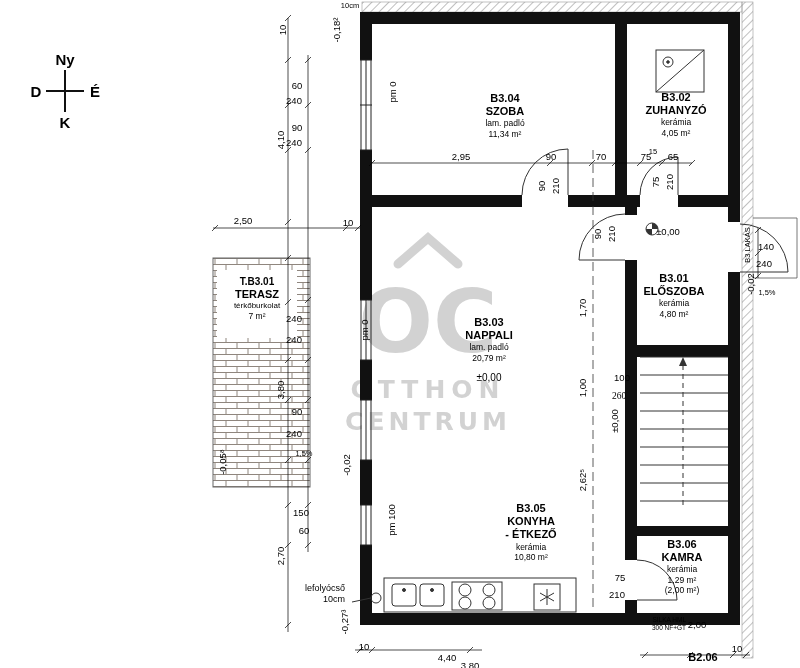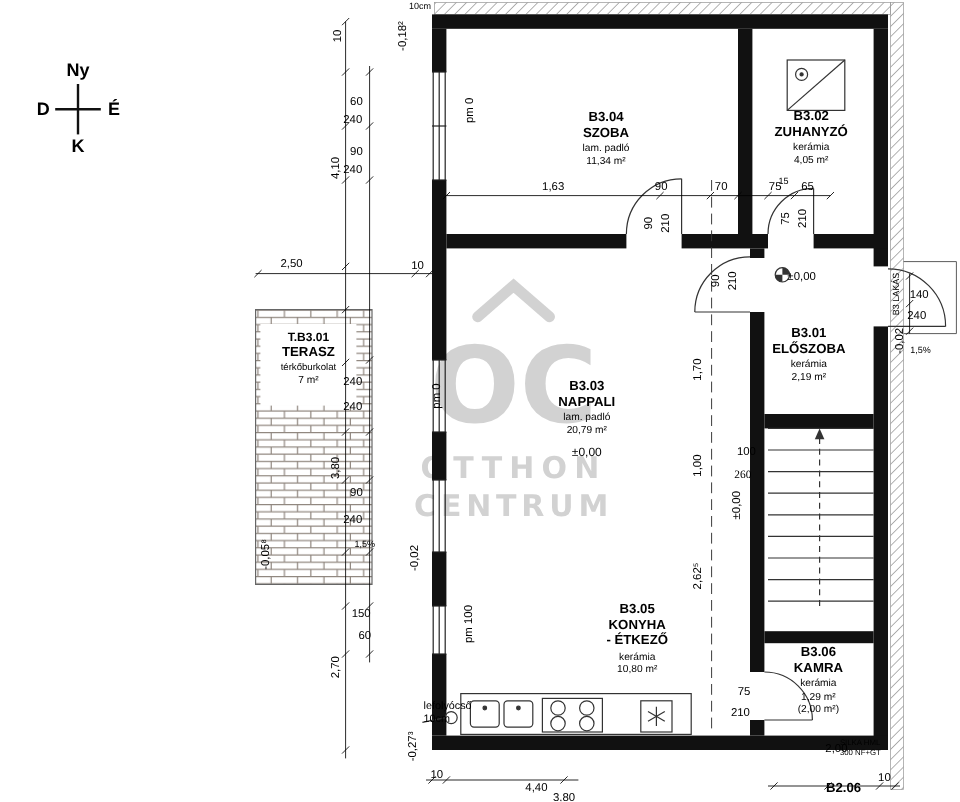--- a/index.html
+++ b/index.html
@@ -10,21 +10,21 @@
   .lbl{position:absolute;transform:translateX(-50%);text-align:center;line-height:1.2;white-space:nowrap;}
   .lbl .big{display:block;font-weight:bold;font-size:11px;}
   .lbl .small{display:block;font-size:8.5px;}
   .lbl .level{display:block;font-size:10px;margin-top:9px;}
   .dim{position:absolute;transform:translate(-50%,-50%);font-size:9.5px;white-space:nowrap;}
   .dim-small{font-size:7.5px;}
   .compass-lbl{position:absolute;transform:translate(-50%,-50%);font-weight:bold;font-size:15px;}
   .title{position:absolute;left:8px;top:630px;font-weight:bold;font-size:26px;letter-spacing:1px;}
   .garden{position:absolute;left:142px;top:340px;transform:translateX(-50%);text-align:center;
           font-weight:bold;font-size:15px;line-height:1.4;}
-  .note{position:absolute;transform:translateX(-50%);text-align:left;line-height:1.25;margin-left:48px;}
+  .note{position:absolute;transform:translateX(-50%);text-align:right;line-height:1.25;}
 </style>
 </head>
 <body>
 
 <div class="canvas">
 
   <svg width="800" height="668" viewBox="0 0 800 668">
     <defs>
       <pattern id="hatch" width="6" height="6" patternUnits="userSpaceOnUse" patternTransform="rotate(45)">
         <line x1="0" y1="0" x2="0" y2="6" stroke="#8a8a8a" stroke-width="1.1"></line>
@@ -213,21 +213,21 @@
     <span class="big">B3.02</span>
     <span class="big">ZUHANYZÓ</span>
     <span class="small">kerámia</span>
     <span class="small">4,05 m²</span>
   </div>
 
   <div class="lbl" style="left:674px;top:272px">
     <span class="big">B3.01</span>
     <span class="big">ELŐSZOBA</span>
     <span class="small">kerámia</span>
-    <span class="small">2,19 m²</span>
+    <span class="small">4,80 m²</span>
   </div>
 
   <div class="lbl" style="left:489px;top:316px">
     <span class="big">B3.03</span>
     <span class="big">NAPPALI</span>
     <span class="small">lam. padló</span>
     <span class="small">20,79 m²</span>
     <span class="level">±0,00</span>
   </div>
 
@@ -263,21 +263,21 @@
 
 
   <div id="dim-layer">
       <div class="dim dim-small" style="left: 350px; top: 5px; transform: translate(-50%, -50%);">10cm</div>
       <div class="dim" style="left: 297px; top: 85px; transform: translate(-50%, -50%);">60</div>
       <div class="dim" style="left: 294px; top: 100px; transform: translate(-50%, -50%);">240</div>
       <div class="dim" style="left: 297px; top: 127px; transform: translate(-50%, -50%);">90</div>
       <div class="dim" style="left: 294px; top: 142px; transform: translate(-50%, -50%);">240</div>
       <div class="dim" style="left: 243px; top: 220px; transform: translate(-50%, -50%);">2,50</div>
       <div class="dim" style="left: 348px; top: 222px; transform: translate(-50%, -50%);">10</div>
-      <div class="dim" style="left: 461px; top: 156px; transform: translate(-50%, -50%);">1,63</div>
+      <div class="dim" style="left: 461px; top: 156px; transform: translate(-50%, -50%);">2,95</div>
       <div class="dim" style="left: 551px; top: 156px; transform: translate(-50%, -50%);">90</div>
       <div class="dim" style="left: 601px; top: 156px; transform: translate(-50%, -50%);">70</div>
       <div class="dim dim-small" style="left: 623px; top: 151px; transform: translate(-50%, -50%); margin-left: 30px;">15</div>
       <div class="dim" style="left: 646px; top: 156px; transform: translate(-50%, -50%);">75</div>
       <div class="dim" style="left: 673px; top: 156px; transform: translate(-50%, -50%); text-align: right;">65</div>
       <div class="dim" style="left: 668px; top: 231px; transform: translate(-50%, -50%);">±0,00</div>
       <div class="dim" style="left: 766px; top: 246px; transform: translate(-50%, -50%);">140</div>
       <div class="dim" style="left: 764px; top: 263px; transform: translate(-50%, -50%);">240</div>
       <div class="dim dim-small" style="left: 767px; top: 292px; transform: translate(-50%, -50%);">1,5%</div>
       <div class="dim" style="left: 294px; top: 318px; transform: translate(-50%, -50%);">240</div>

